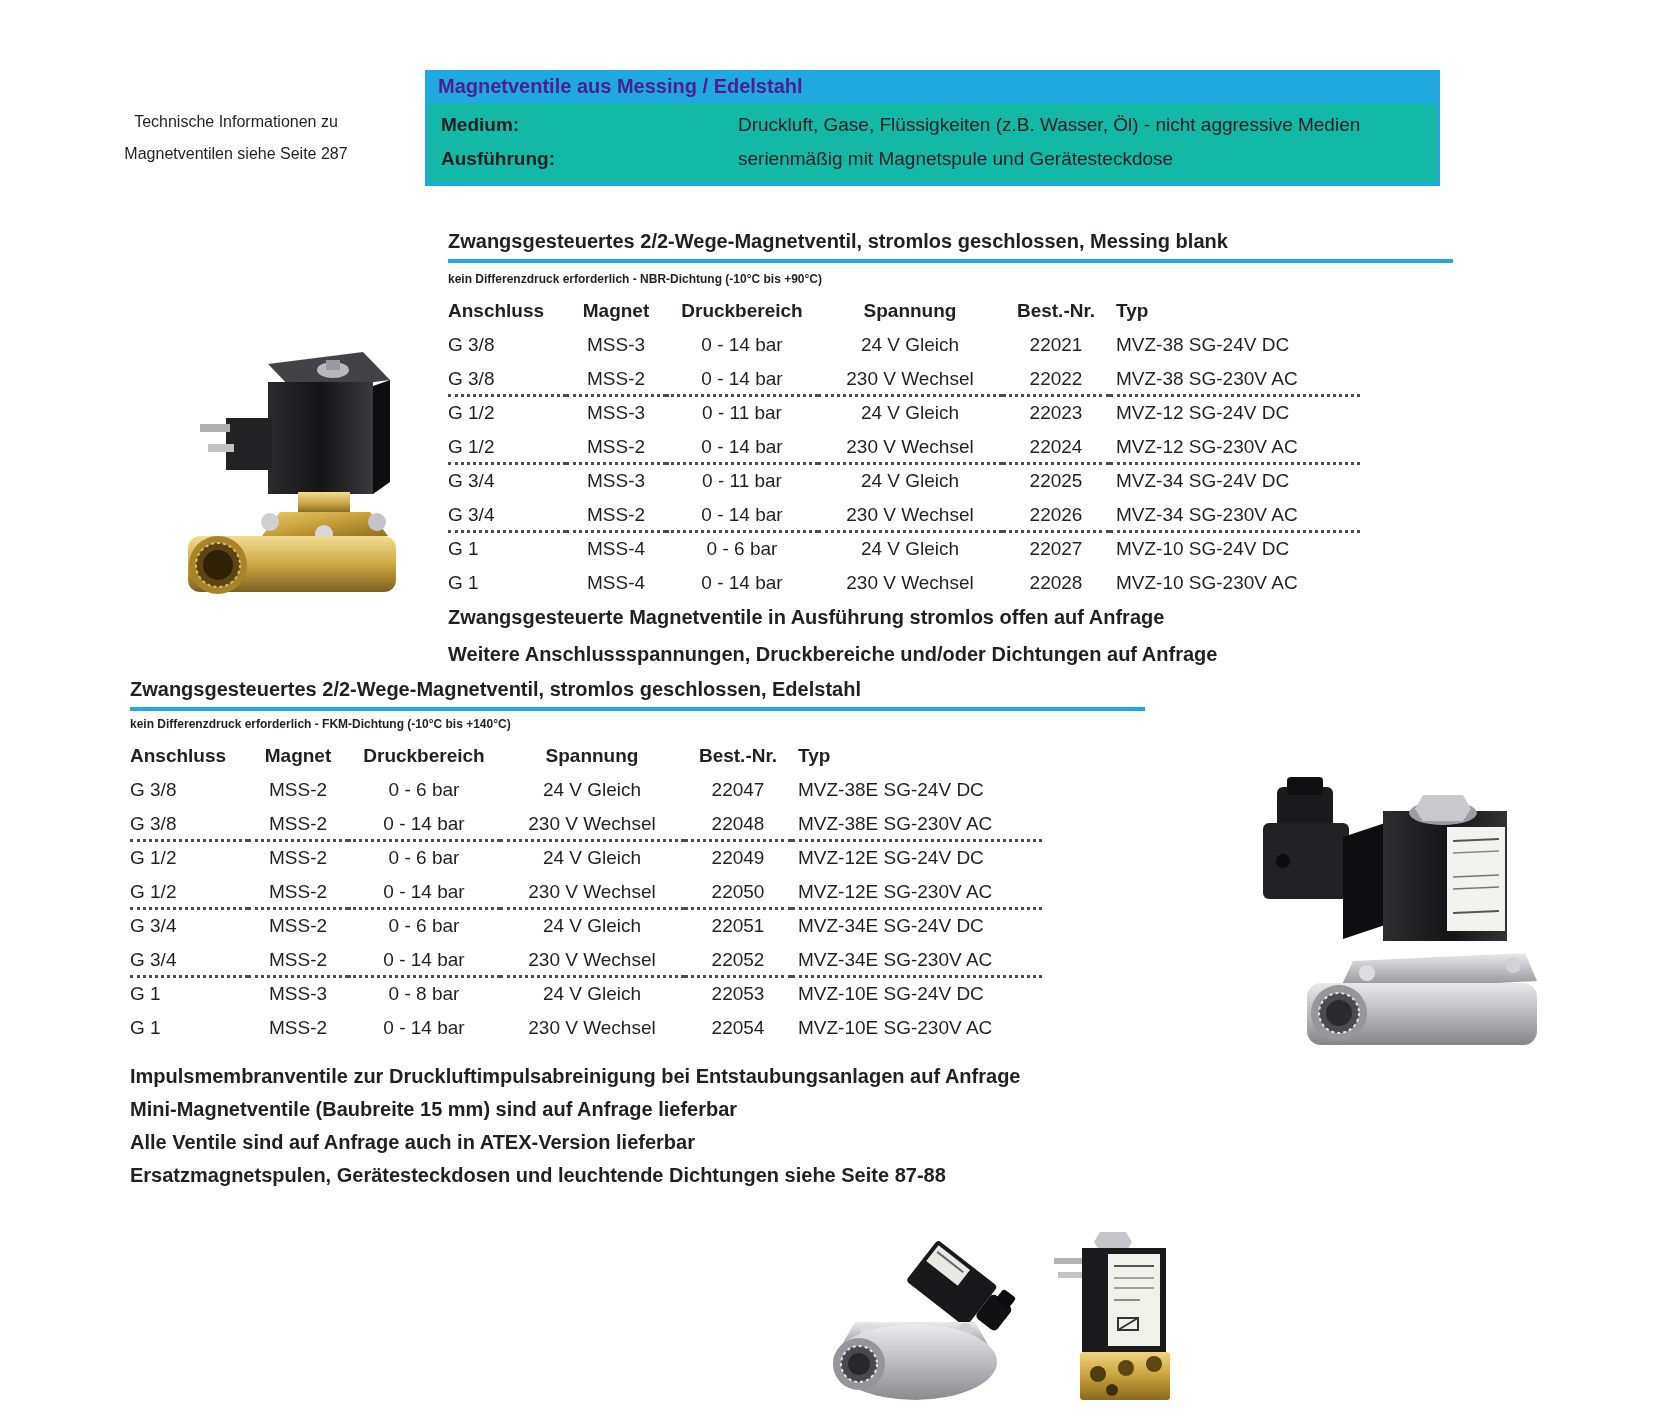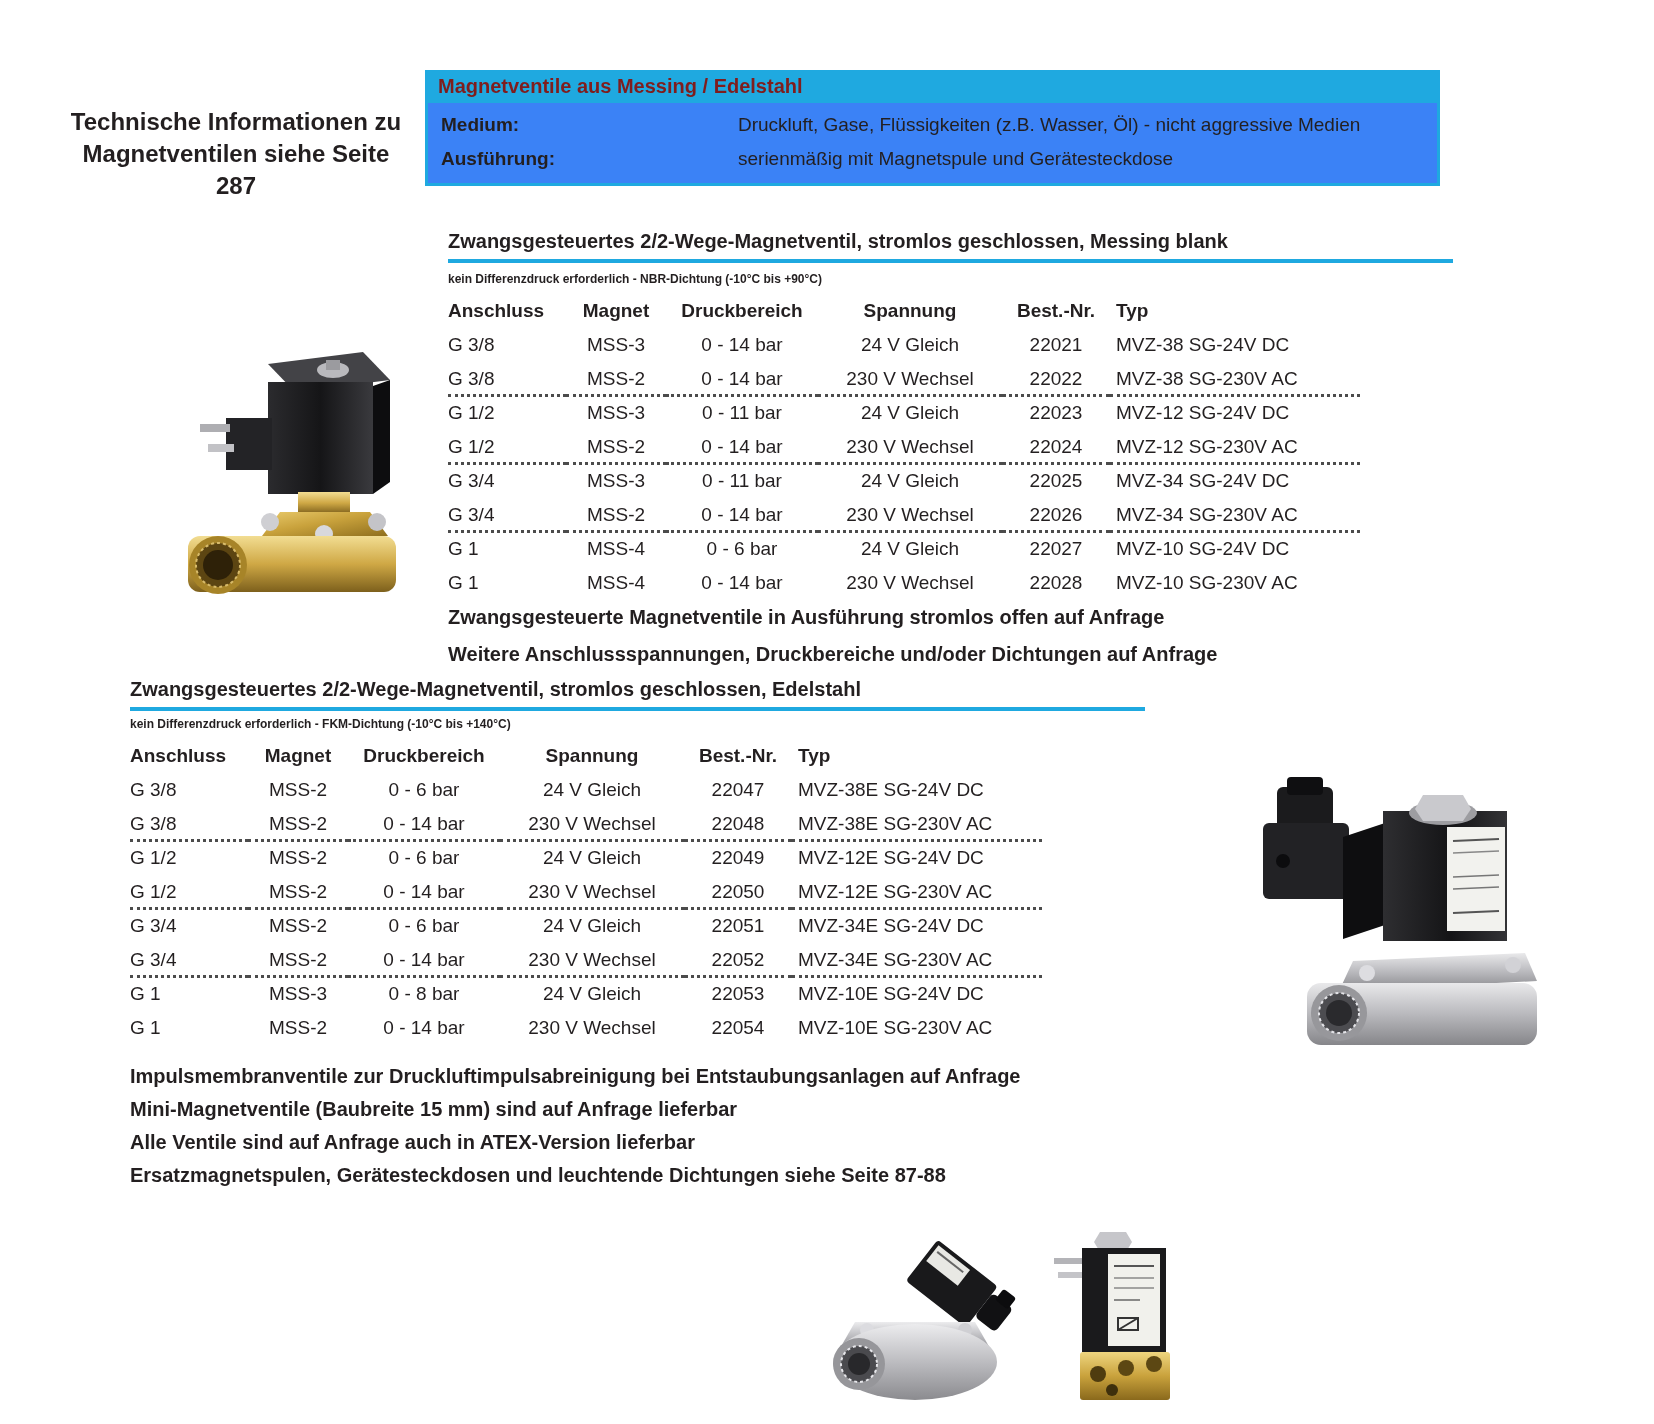--- a/index.html
+++ b/index.html
@@ -5,29 +5,29 @@
   :root { --accent:#1fa9e0; --ink:#231f20; }
   * { margin:0; padding:0; box-sizing:border-box; }
   html,body { background:#ffffff; }
   body {
     width:1654px; height:1424px; position:relative; overflow:hidden;
     font-family:"Liberation Sans", sans-serif; color:var(--ink);
   }
   .abs { position:absolute; }
 
   
-  .side-note { width:352px; text-align:center; font-weight:bold; font-size:24px; line-height:32px; }
+  .side-note { width:352px; text-align:center; font-weight:normal; font-size:16px; line-height:32px; }
 
   
   .info-box { width:1015px; }
   .info-box .bar {
-    background:var(--accent); color:#7f1d1d; font-weight:bold; font-size:20px;
+    background:var(--accent); color:#4c1d95; font-weight:bold; font-size:20px;
     height:33px; line-height:33px; padding-left:13px;
   }
-  .info-box .body { border:3px solid var(--accent); border-top:none; background:#3b82f6; padding:5px 0 7px 0; }
+  .info-box .body { border:3px solid var(--accent); border-top:none; background:#14b8a6; padding:5px 0 7px 0; }
   .info-row { position:relative; height:34px; line-height:34px; font-size:19px; }
   .info-row .lbl { position:absolute; left:13px; font-weight:bold; }
   .info-row .val { position:absolute; left:310px; white-space:nowrap; }
 
   
   .sec-title { font-size:20px; font-weight:bold; white-space:nowrap; }
   .rule { height:4px; background:var(--accent); }
   .subtitle { font-size:12px; font-weight:bold; white-space:nowrap; }
 
   

